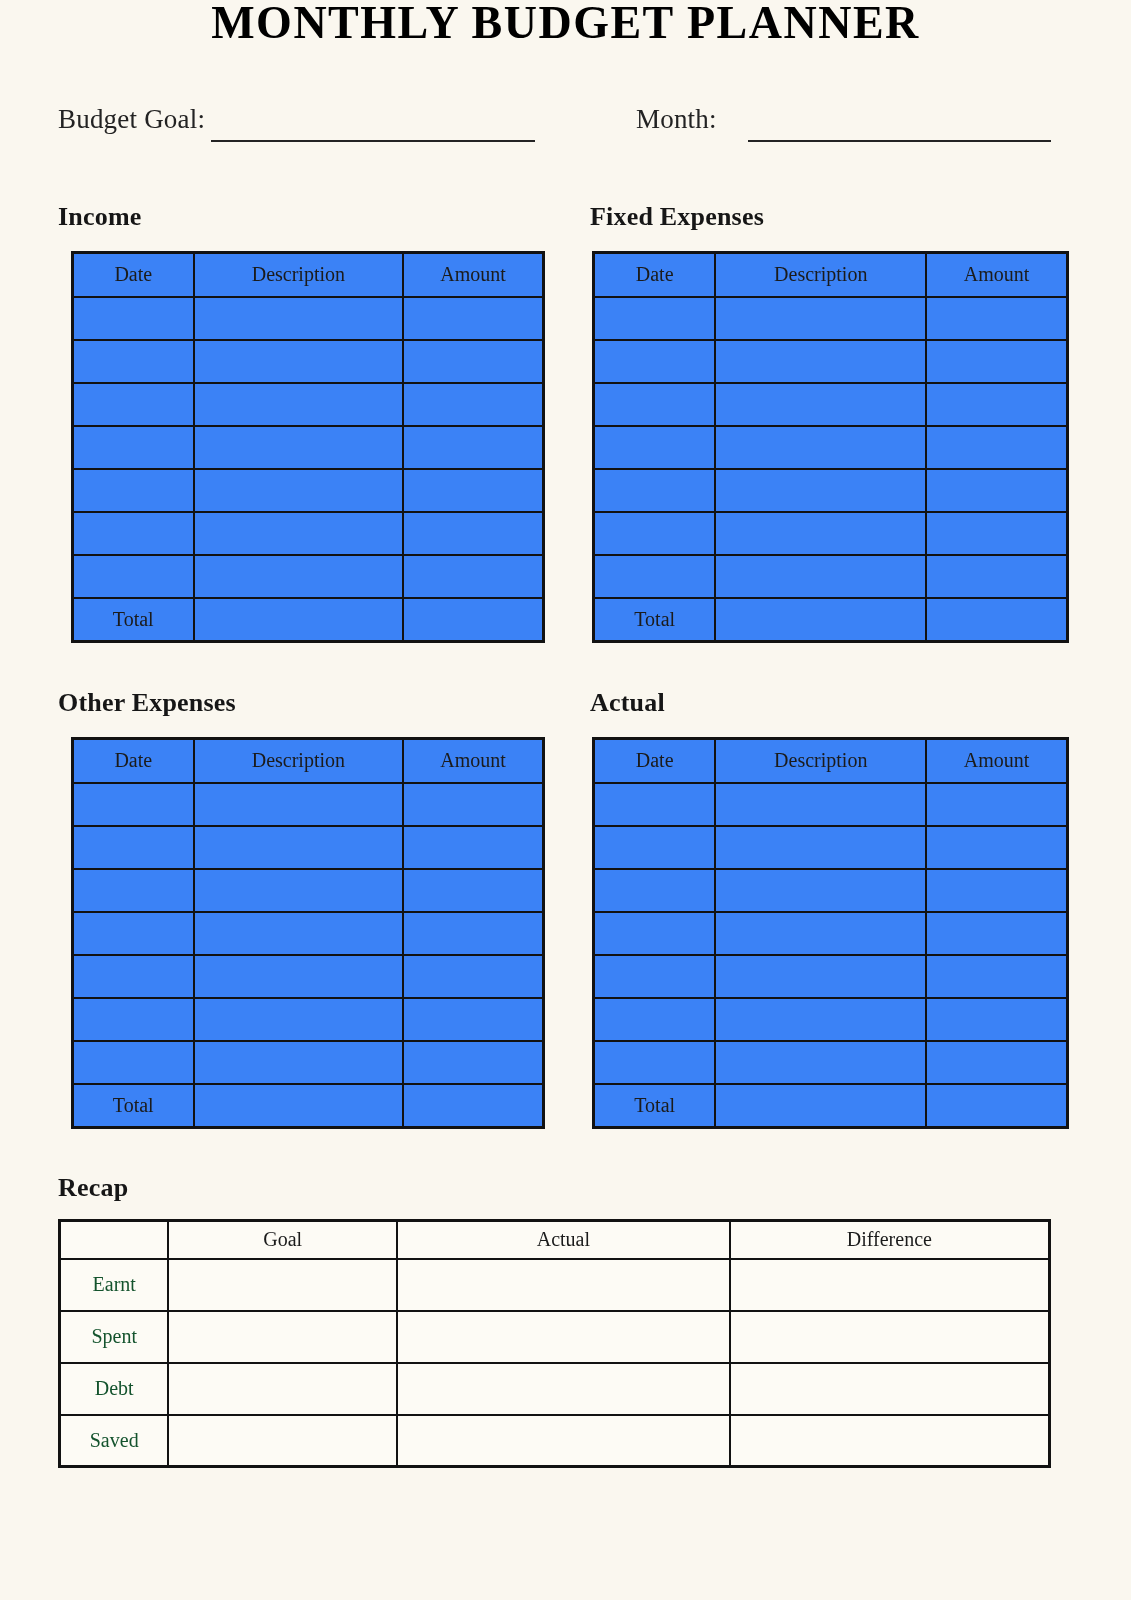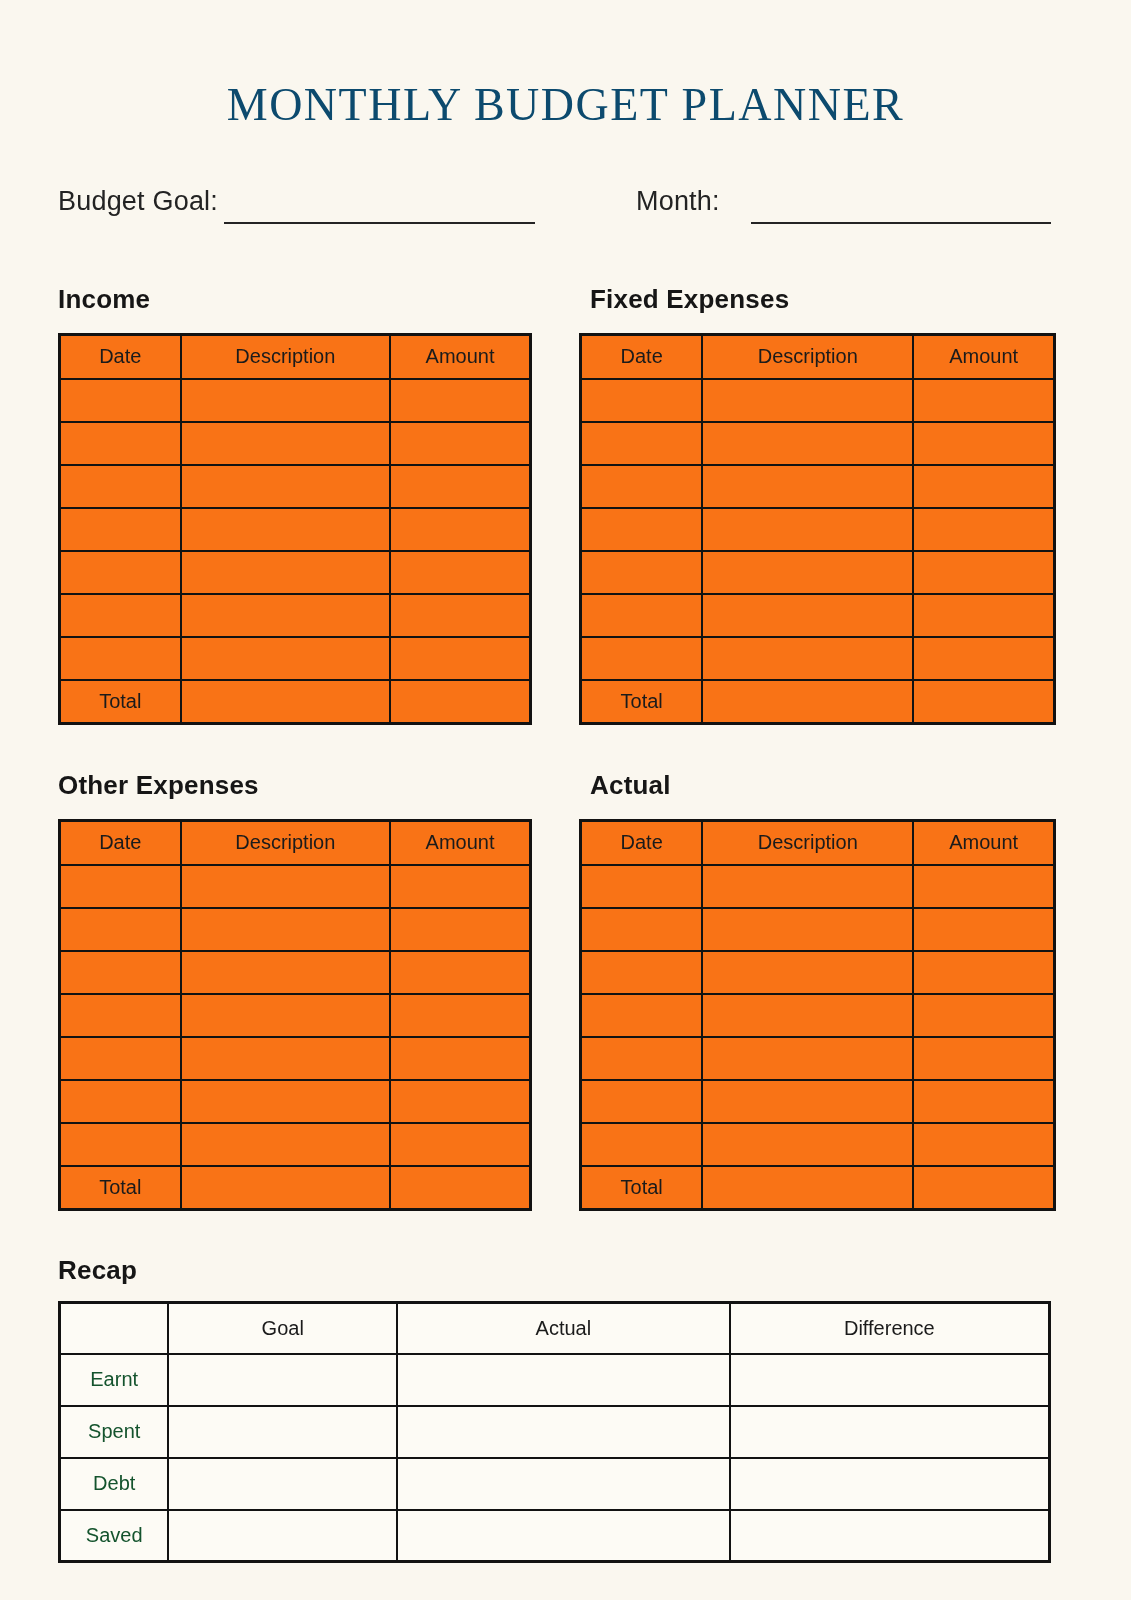--- a/index.html
+++ b/index.html
@@ -9,31 +9,30 @@
     height: 1600px;
     background: #faf7ef;
     color: #1c1c1c;
     font-family: "Liberation Sans", sans-serif;
     overflow: hidden;
   }
 
   
   h1.page-title {
     margin: 0;
-    padding-top: 82px;
     text-align: center;
     font-family: "Liberation Serif", serif;
-    font-weight: 400;
+    font-weight: 700;
     font-size: 46px;
     line-height: 1;
     letter-spacing: 1.5px;
-    color: #0c4a6e;
-  }
-
-  main { padding: 0 80px 1px 58px; }
+    color: #000000;
+  }
+
+  main { padding: 0 80px 1px 58px; font-family: Liberation Serif, serif; }
 
   
   .goal-row {
     display: flex;
     margin-top: 58px;
     align-items: flex-end;
   }
   .field { display: flex; align-items: flex-end; }
   .field-budget { width: 477px; }
   .field-month  { width: 415px; margin-left: auto; gap: 25px; }
@@ -70,21 +69,22 @@
     letter-spacing: 0.2px;
   }
   .right-col h2 { padding-left: 11px; }
 
   
   table.entry {
     width: 100%;
     border-collapse: collapse;
     table-layout: fixed;
     border: 3px solid #121212;
-    background: #f97316;
+    background: #3b82f6;
+    margin-left: 13px;
   }
   table.entry th, table.entry td { border: 2px solid #121212; padding: 0; }
   table.entry col.c-date { width: 25.7%; }
   table.entry col.c-desc { width: 44.5%; }
   table.entry col.c-amt  { width: 29.8%; }
   table.entry thead th {
     height: 44px;
     font-size: 20px;
     font-weight: 400;
     text-align: center;
@@ -108,21 +108,21 @@
     table-layout: fixed;
     border: 3px solid #121212;
     background: #fdfbf5;
   }
   table.recap-table th, table.recap-table td { border: 2px solid #121212; padding: 0; }
   table.recap-table col.r-label { width: 11%; }
   table.recap-table col.r-goal  { width: 23.1%; }
   table.recap-table col.r-act   { width: 33.6%; }
   table.recap-table col.r-diff  { width: 32.3%; }
   table.recap-table thead th {
-    height: 51px;
+    height: 38px;
     font-size: 20px;
     font-weight: 400;
     text-align: center;
     color: #1b1b1b;
   }
   table.recap-table tbody th {
     height: 52px;
     font-size: 20px;
     font-weight: 400;
     text-align: center;

